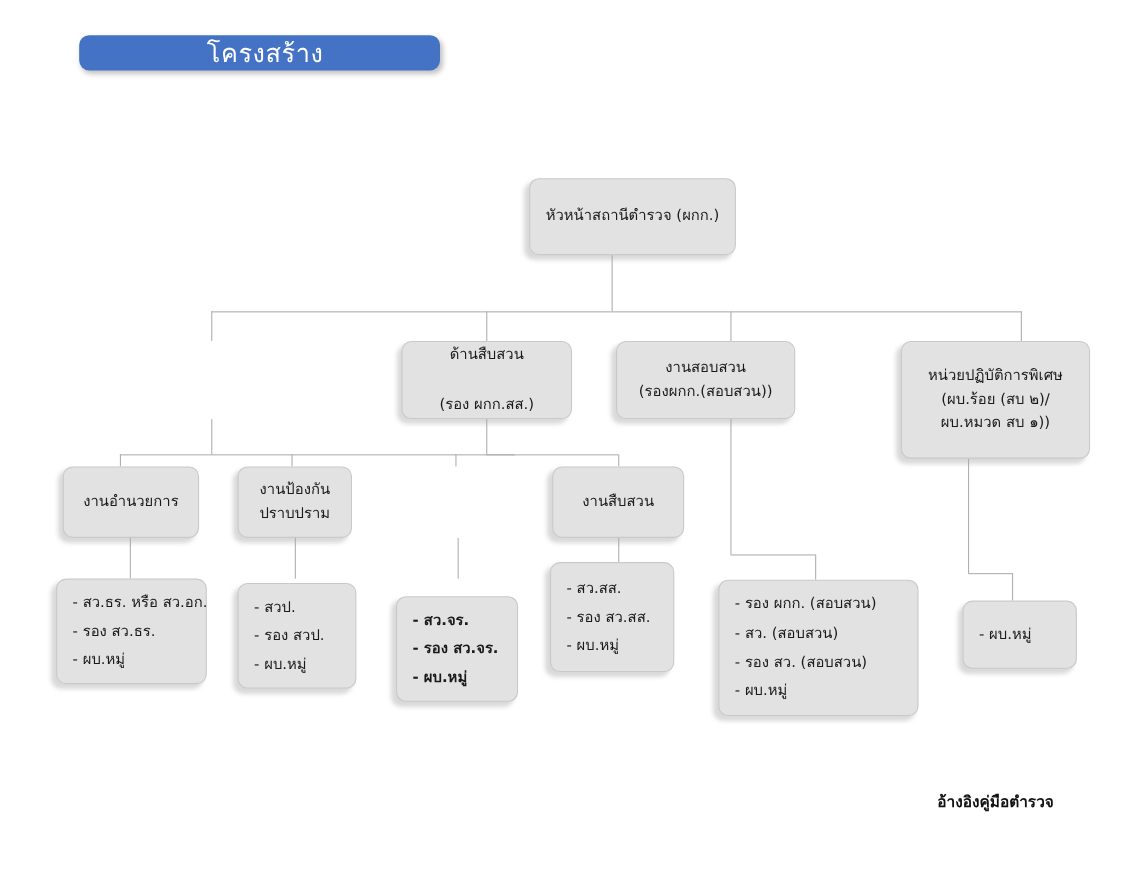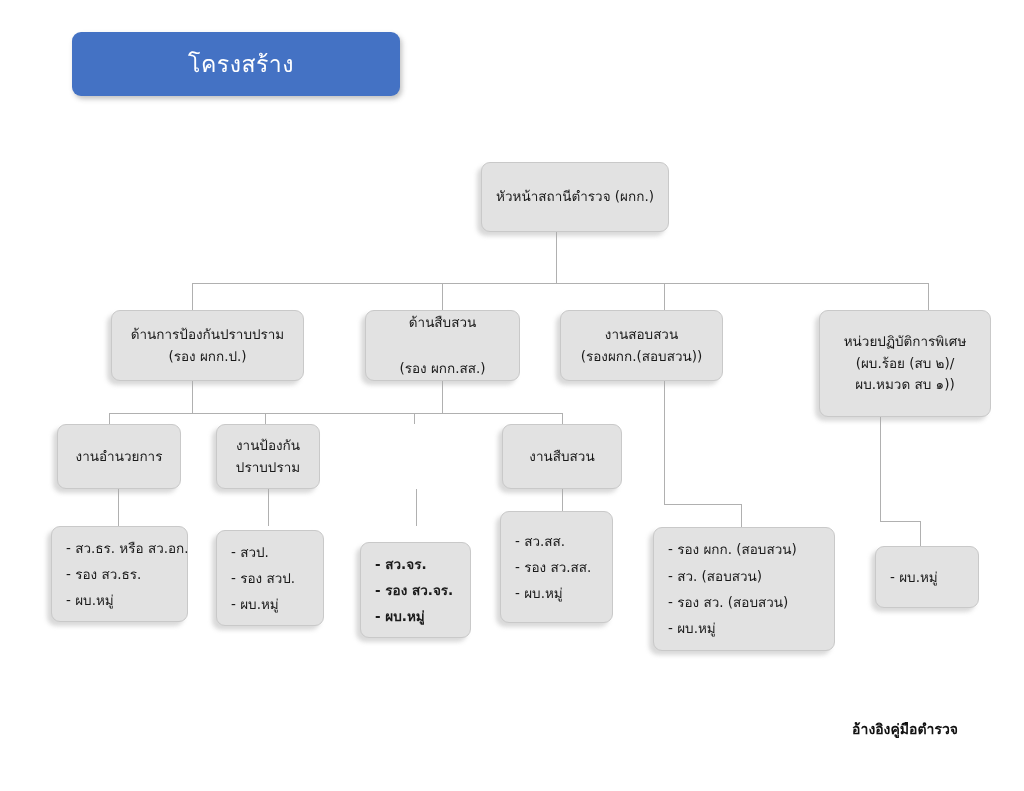--- a/index.html
+++ b/index.html
@@ -15,21 +15,21 @@
     overflow: hidden;
     font-family: "DejaVu Sans", "Liberation Sans", sans-serif;
   }
 
   
   #title-banner {
     position: absolute;
     left: 72px;
     top: 32px;
     width: 328px;
-    height: 64px;
+    height: 32px;
     background: #4472c4;
     border-radius: 9px;
     box-shadow: 2px 3px 5px rgba(120,120,120,0.45);
     display: flex;
     align-items: center;
     justify-content: center;
   }
   #title-banner .title-text {
     color: #ffffff;
     font-size: 23px;
@@ -123,24 +123,20 @@
   <div class="conn v" style="left:741px; top:504px; height:23px;"></div>
 
   <div class="conn v" style="left:880px; top:417px; height:104px;"></div>
   <div class="conn h" style="left:880px; top:521px; width:40px;"></div>
   <div class="conn v" style="left:920px; top:521px; height:25px;"></div>
 
   <div class="node" style="left:481px; top:162px; width:188px; height:70px;">
     <span class="line">หัวหน้าสถานีตำรวจ (ผกก.)</span>
   </div>
 
-  <div class="node" style="left:111px; top:310px; width:193px; height:71px;">
-    <span class="line">ด้านการป้องกันปราบปราม</span>
-    <span class="line">(รอง ผกก.ป.)</span>
-  </div>
 
   <div class="node" style="left:365px; top:310px; width:155px; height:71px;gap:24px;">
     <span class="line">ด้านสืบสวน</span>
     <span class="line">(รอง ผกก.สส.)</span>
   </div>
 
   <div class="node" style="left:560px; top:310px; width:163px; height:71px;">
     <span class="line">งานสอบสวน</span>
     <span class="line">(รองผกก.(สอบสวน))</span>
   </div>
@@ -176,21 +172,21 @@
     <span class="line">- รอง สวป.</span>
     <span class="line">- ผบ.หมู่</span>
   </div>
 
   <div class="node detail" style="left:360px; top:542px; width:111px; height:96px;font-weight:bold;">
     <span class="line">- สว.จร.</span>
     <span class="line">- รอง สว.จร.</span>
     <span class="line">- ผบ.หมู่</span>
   </div>
 
-  <div class="node detail" style="left:500px; top:511px; width:113px; height:112px;">
+  <div class="node detail" style="left:500px; top:511px; width:113px; height:100px;">
     <span class="line">- สว.สส.</span>
     <span class="line">- รอง สว.สส.</span>
     <span class="line">- ผบ.หมู่</span>
   </div>
 
   <div class="node detail" style="left:653px; top:527px; width:182px; height:124px;">
     <span class="line">- รอง ผกก. (สอบสวน)</span>
     <span class="line">- สว. (สอบสวน)</span>
     <span class="line">- รอง สว. (สอบสวน)</span>
     <span class="line">- ผบ.หมู่</span>

